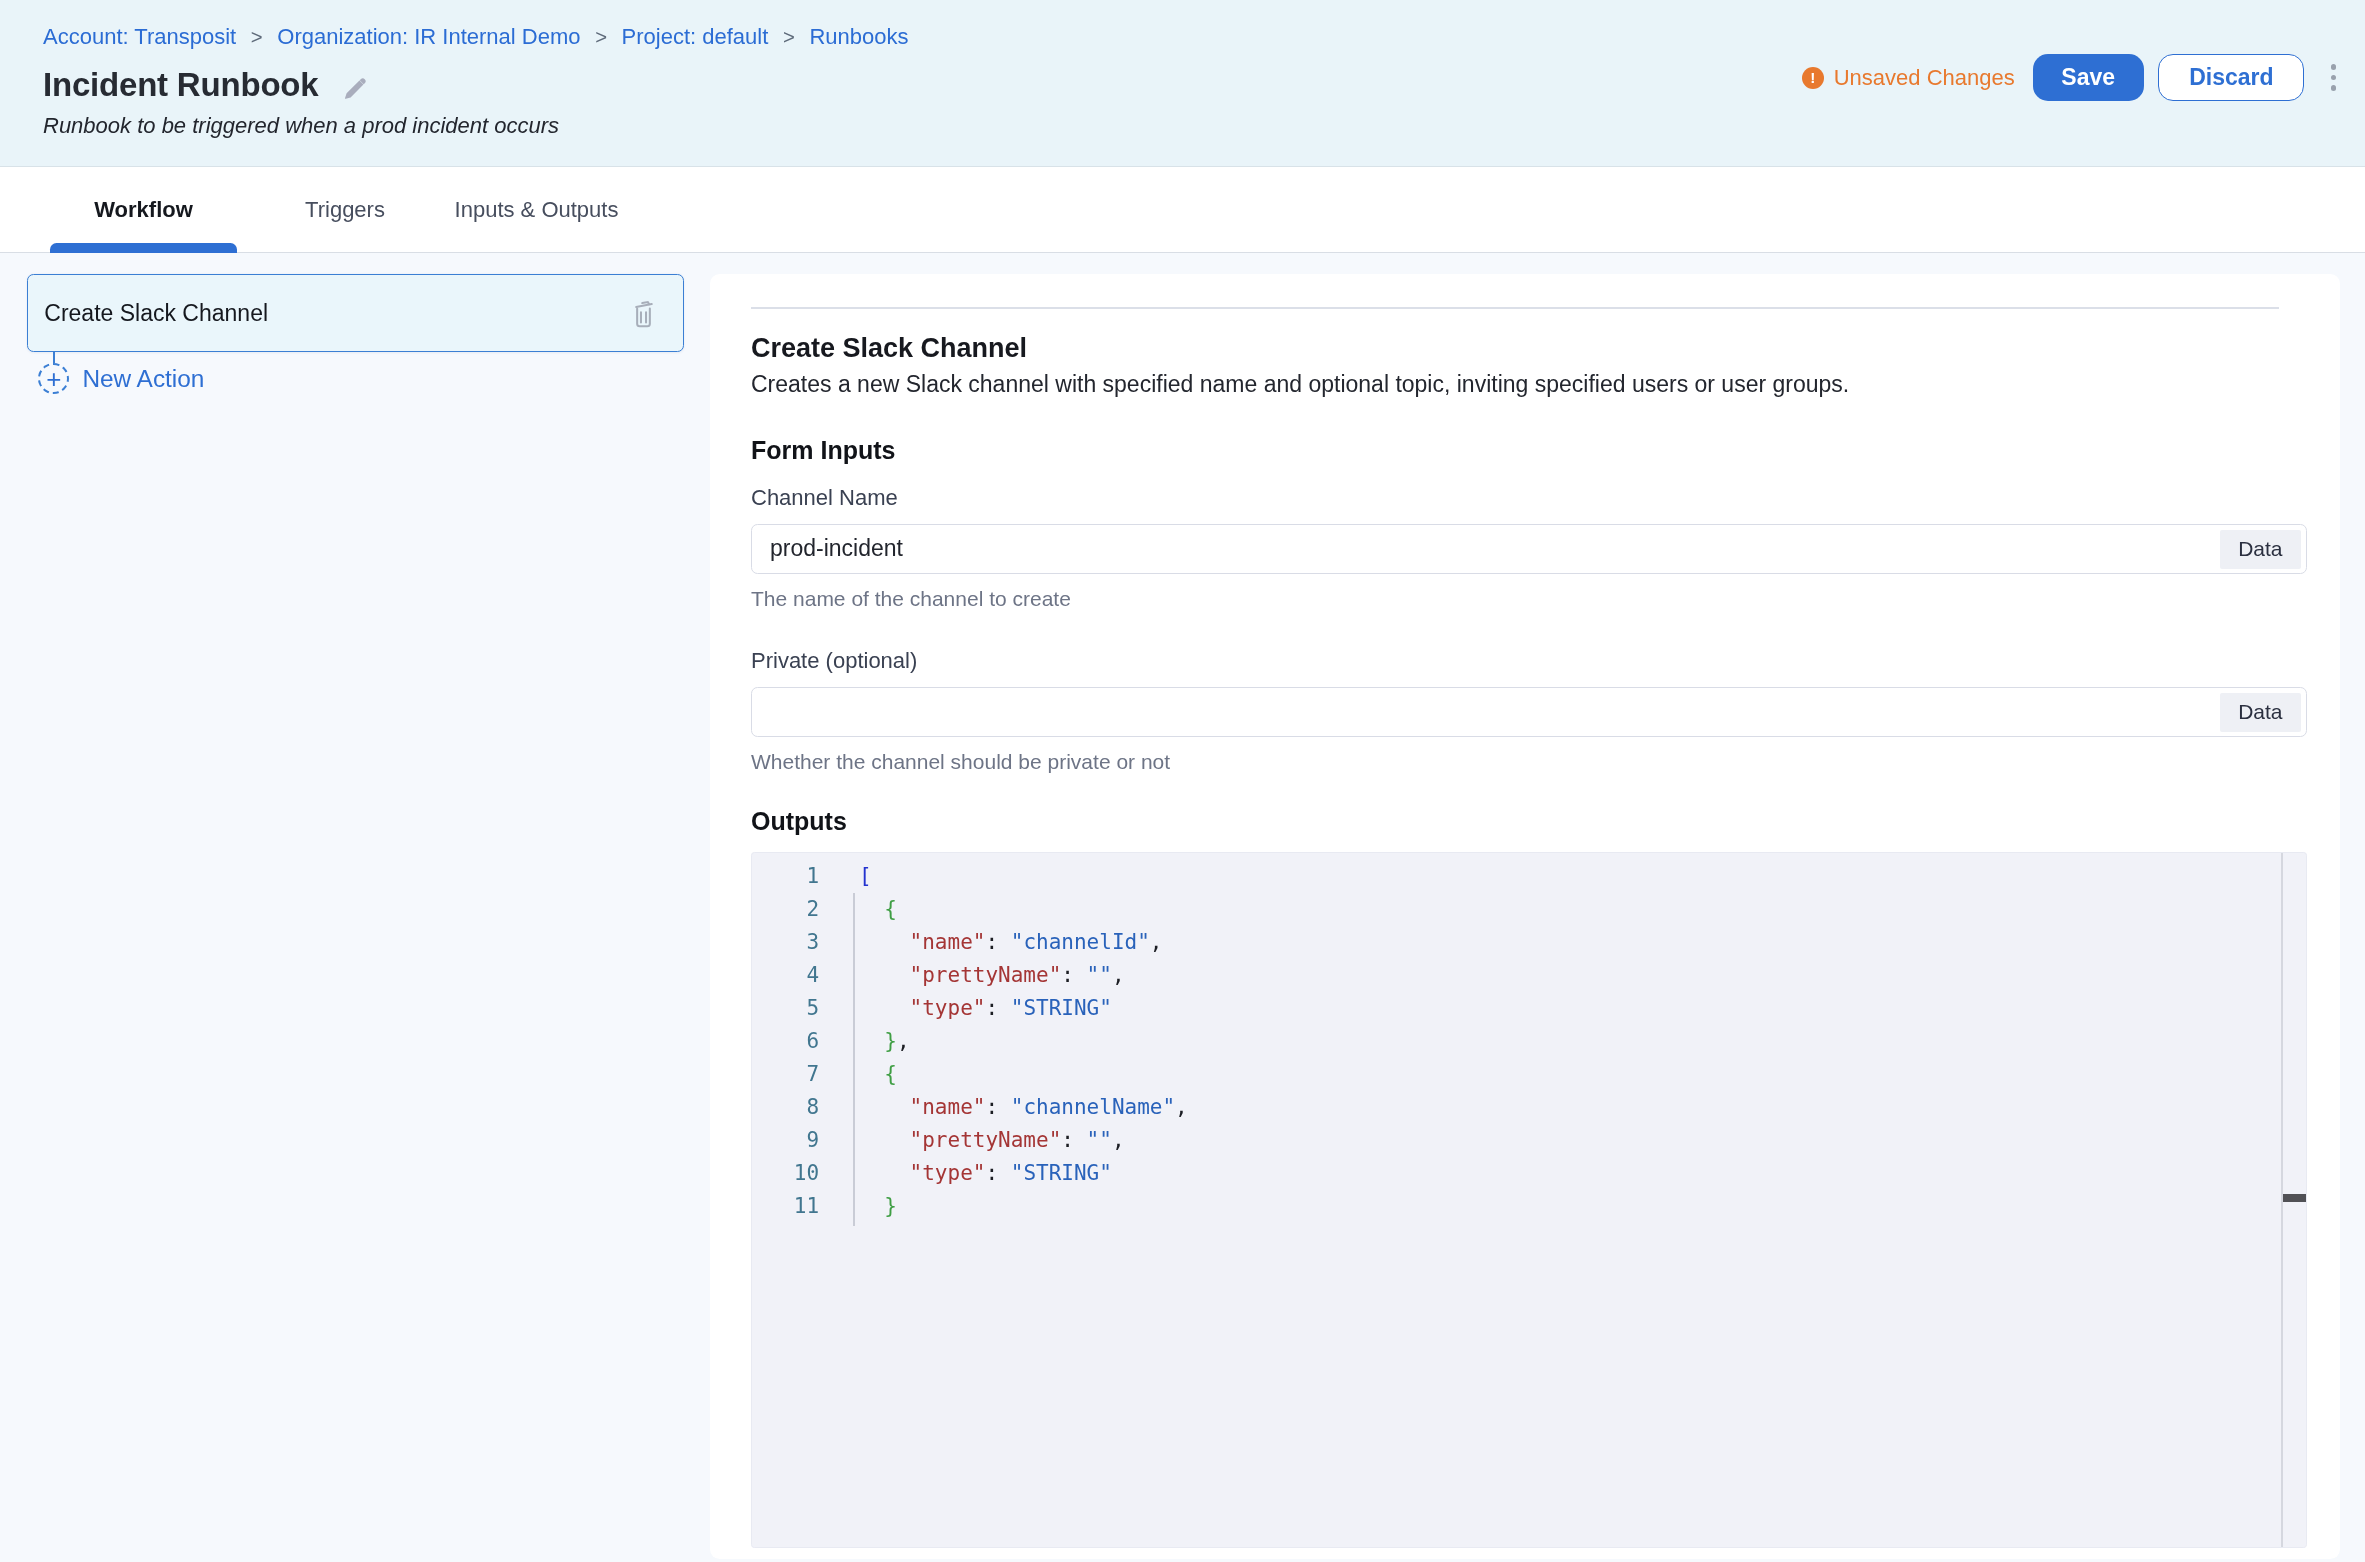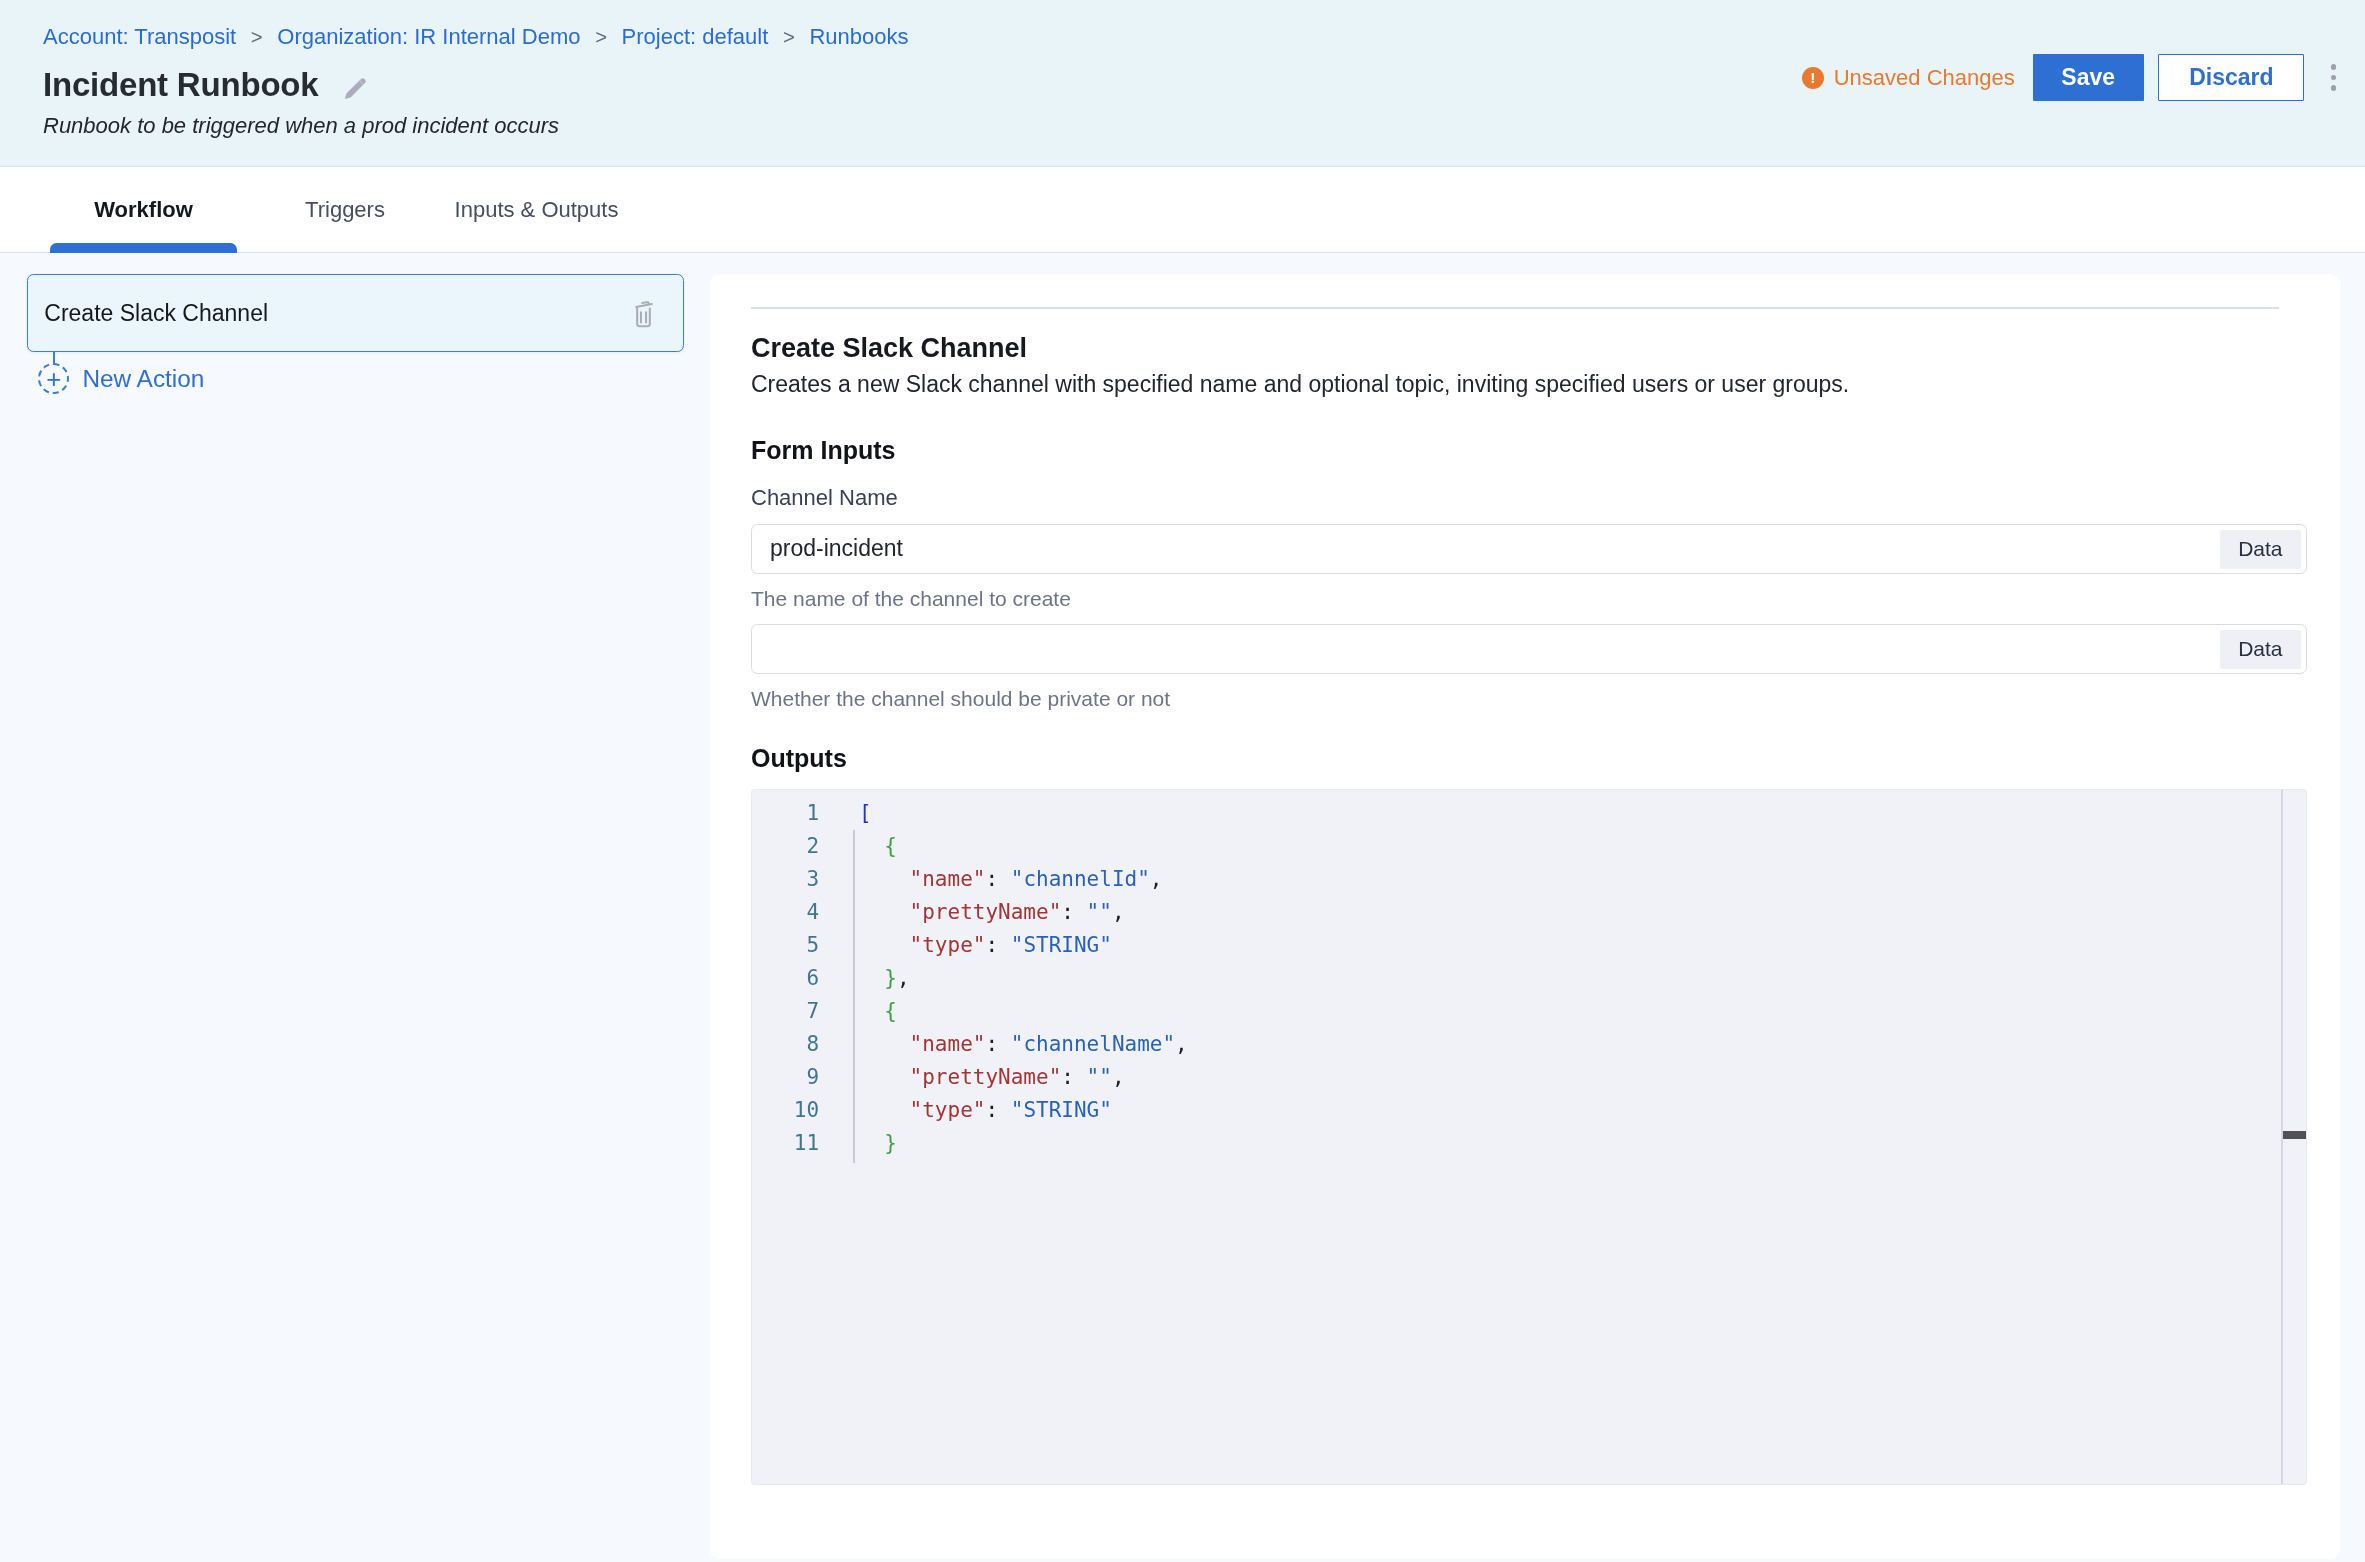--- a/index.html
+++ b/index.html
@@ -21,21 +21,21 @@
   .crumb-sep{color:#5e6a7a;margin:0 14.6px;font-size:20.3px;}
   .title-row{display:flex;align-items:flex-end;margin-top:13px;}
   .page-title{font-size:33px;line-height:41px;font-weight:700;color:#272b33;letter-spacing:-0.2px;}
   .pencil-btn{margin-left:21px;display:flex;align-items:center;cursor:pointer;background:none;border:none;}
   .page-subtitle{margin-top:6.5px;font-size:22px;line-height:27px;color:#23262e;font-style:italic;}
   .header-actions{position:absolute;top:54px;right:24.4px;height:47px;display:flex;align-items:center;}
   .unsaved{display:flex;align-items:center;margin-right:18px;}
   .warn-icon{width:22px;height:22px;border-radius:50%;background:var(--warn);color:#fff;
              font-size:15.4px;font-weight:700;display:flex;align-items:center;justify-content:center;}
   .unsaved-text{margin-left:9.8px;color:var(--warn);font-size:22px;font-weight:500;}
-  .btn{height:47px;border-radius:1px;font-size:23px;font-weight:700;cursor:pointer;
+  .btn{height:47px;border-radius:15px;font-size:23px;font-weight:700;cursor:pointer;
        display:flex;align-items:center;justify-content:center;font-family:inherit;}
   .btn-save{width:111px;background:var(--accent);color:#fff;border:none;margin-right:14.6px;}
   .btn-discard{width:146px;background:#fff;color:var(--accent);border:1.6px solid var(--accent);}
   .kebab{margin-left:21px;width:16.3px;display:flex;flex-direction:column;align-items:center;gap:4.9px;cursor:pointer;}
   .kebab i{width:5.7px;height:5.7px;border-radius:50%;background:#99a1ad;display:block;}
 
   
   .tabbar{position:absolute;left:0;top:167px;width:2366px;height:86px;background:#fff;
           border-bottom:1.6px solid #d9dee5;}
   .tabs{display:flex;height:100%;padding-left:50px;align-items:center;position:relative;}
@@ -182,20 +182,21 @@
 
     <h3 class="section-h h-form">Form Inputs</h3>
 
     <div class="field-label fl-1">Channel Name</div>
     <div class="input-wrap">
       <input class="text-input" type="text" value="prod-incident" style="">
       <button class="data-btn">Data</button>
     </div>
     <p class="helper">The name of the channel to create</p>
 
+    <div class="field-label fl-2">Private (optional)</div>
     <div class="input-wrap">
       <input class="text-input" type="text" value="" style="">
       <button class="data-btn">Data</button>
     </div>
     <p class="helper">Whether the channel should be private or not</p>
 
     <h3 class="section-h h-outputs">Outputs</h3>
 
     <div class="editor" id="code-editor">
       <div class="cm-row">

